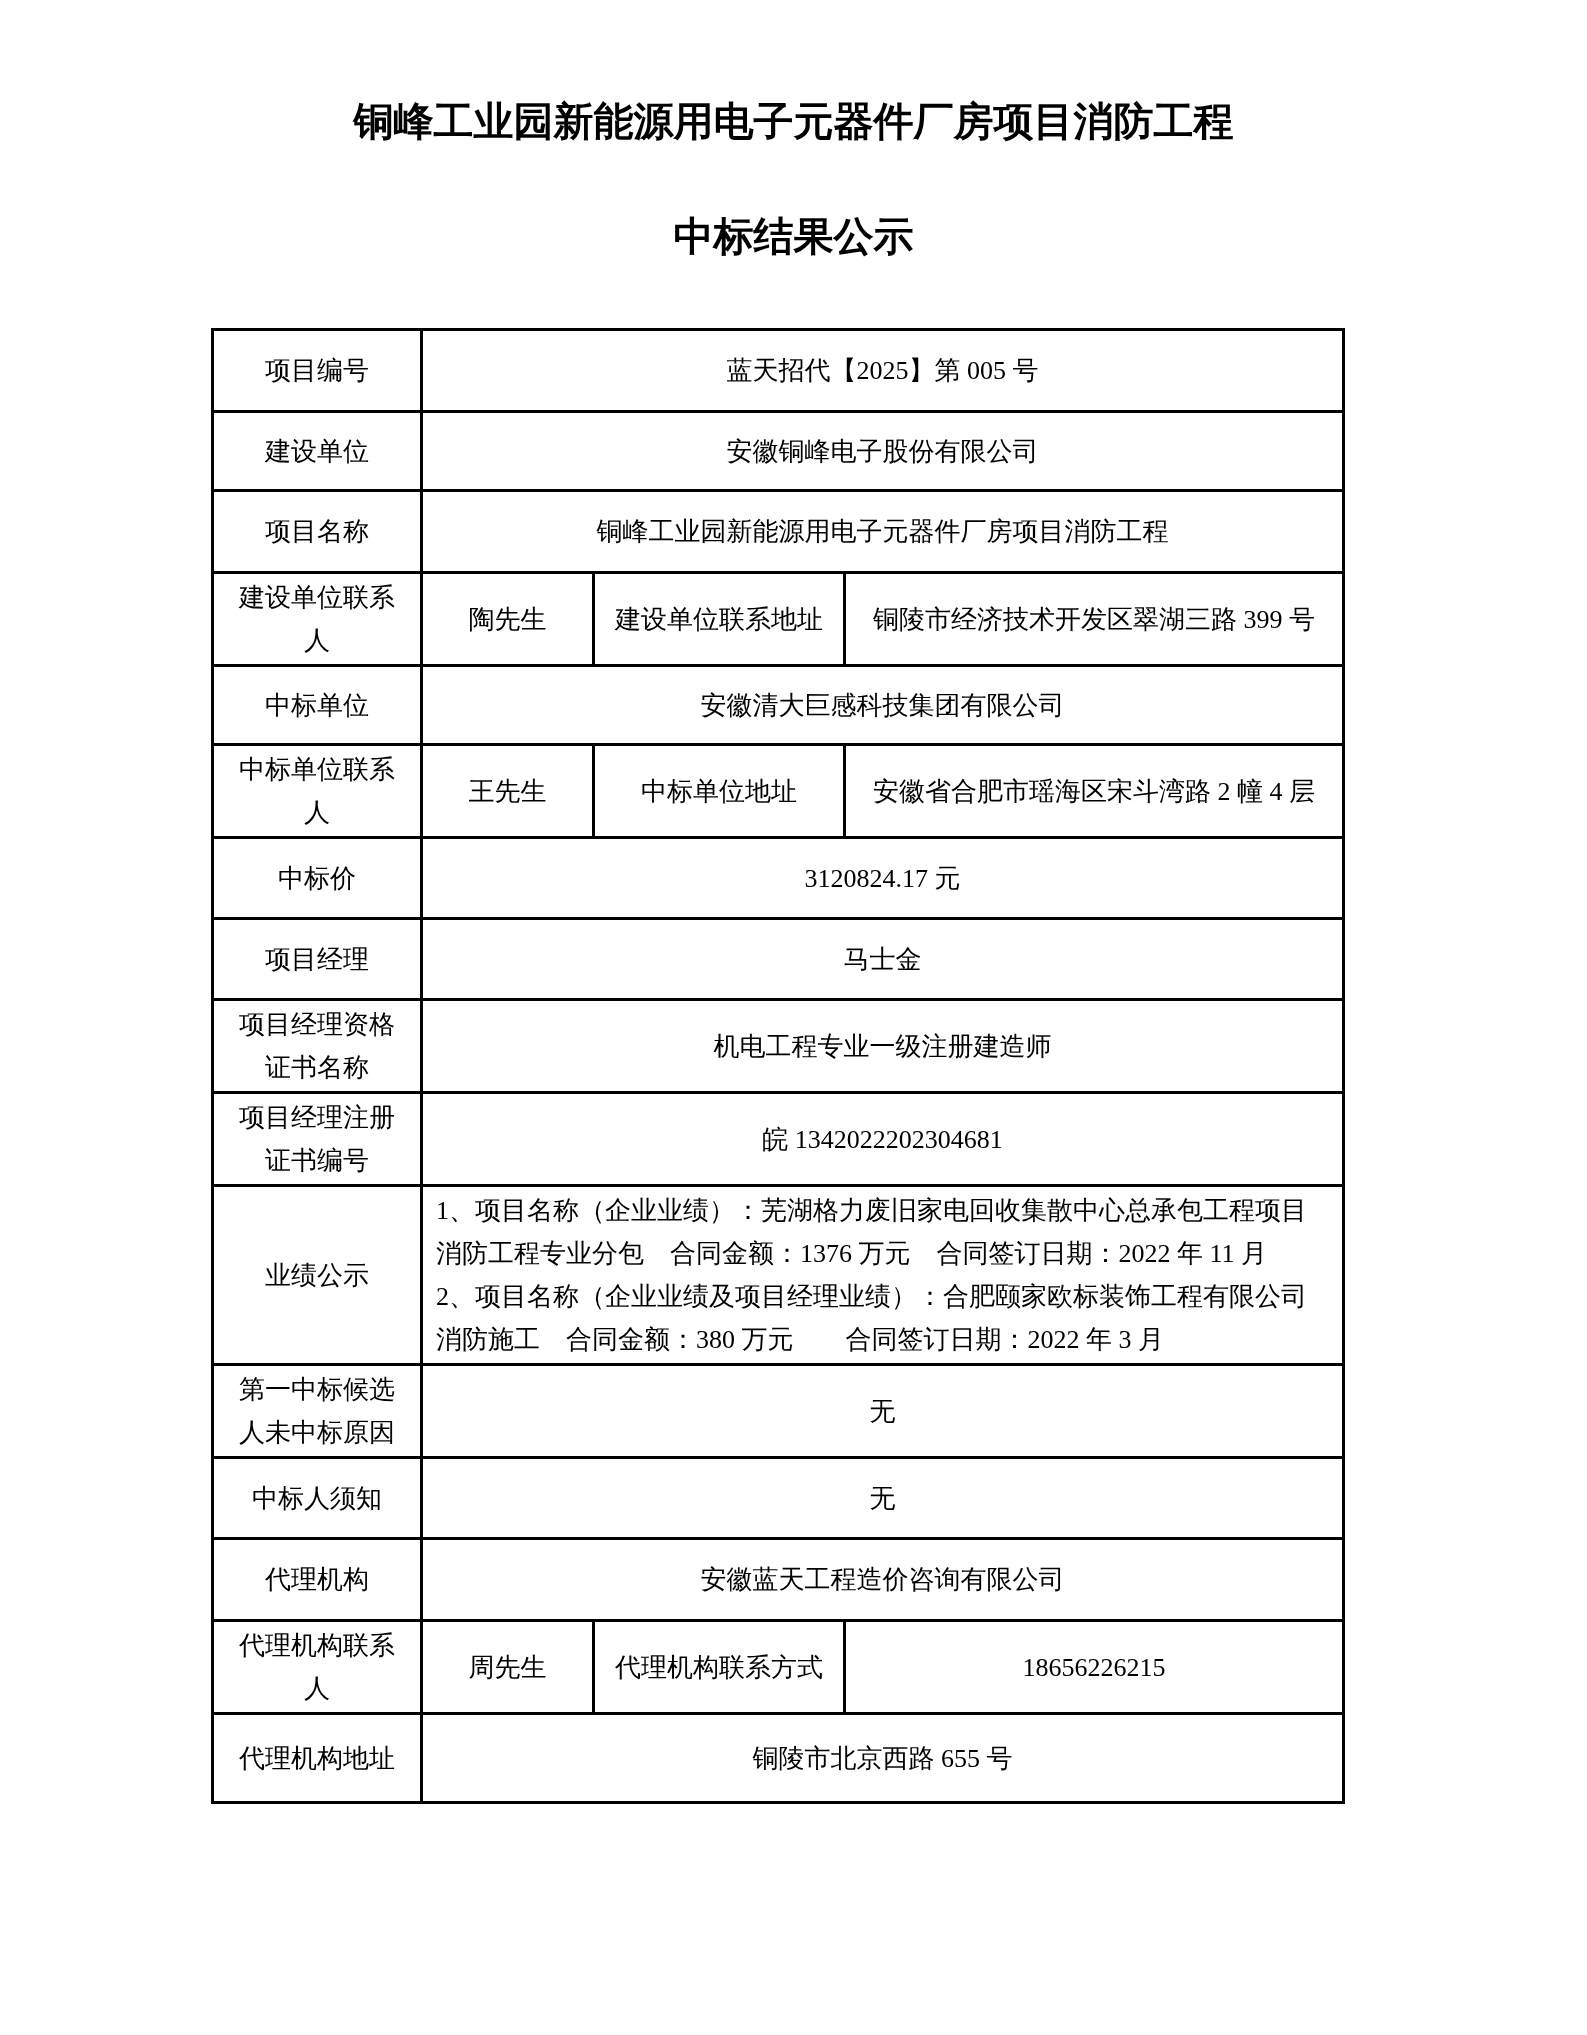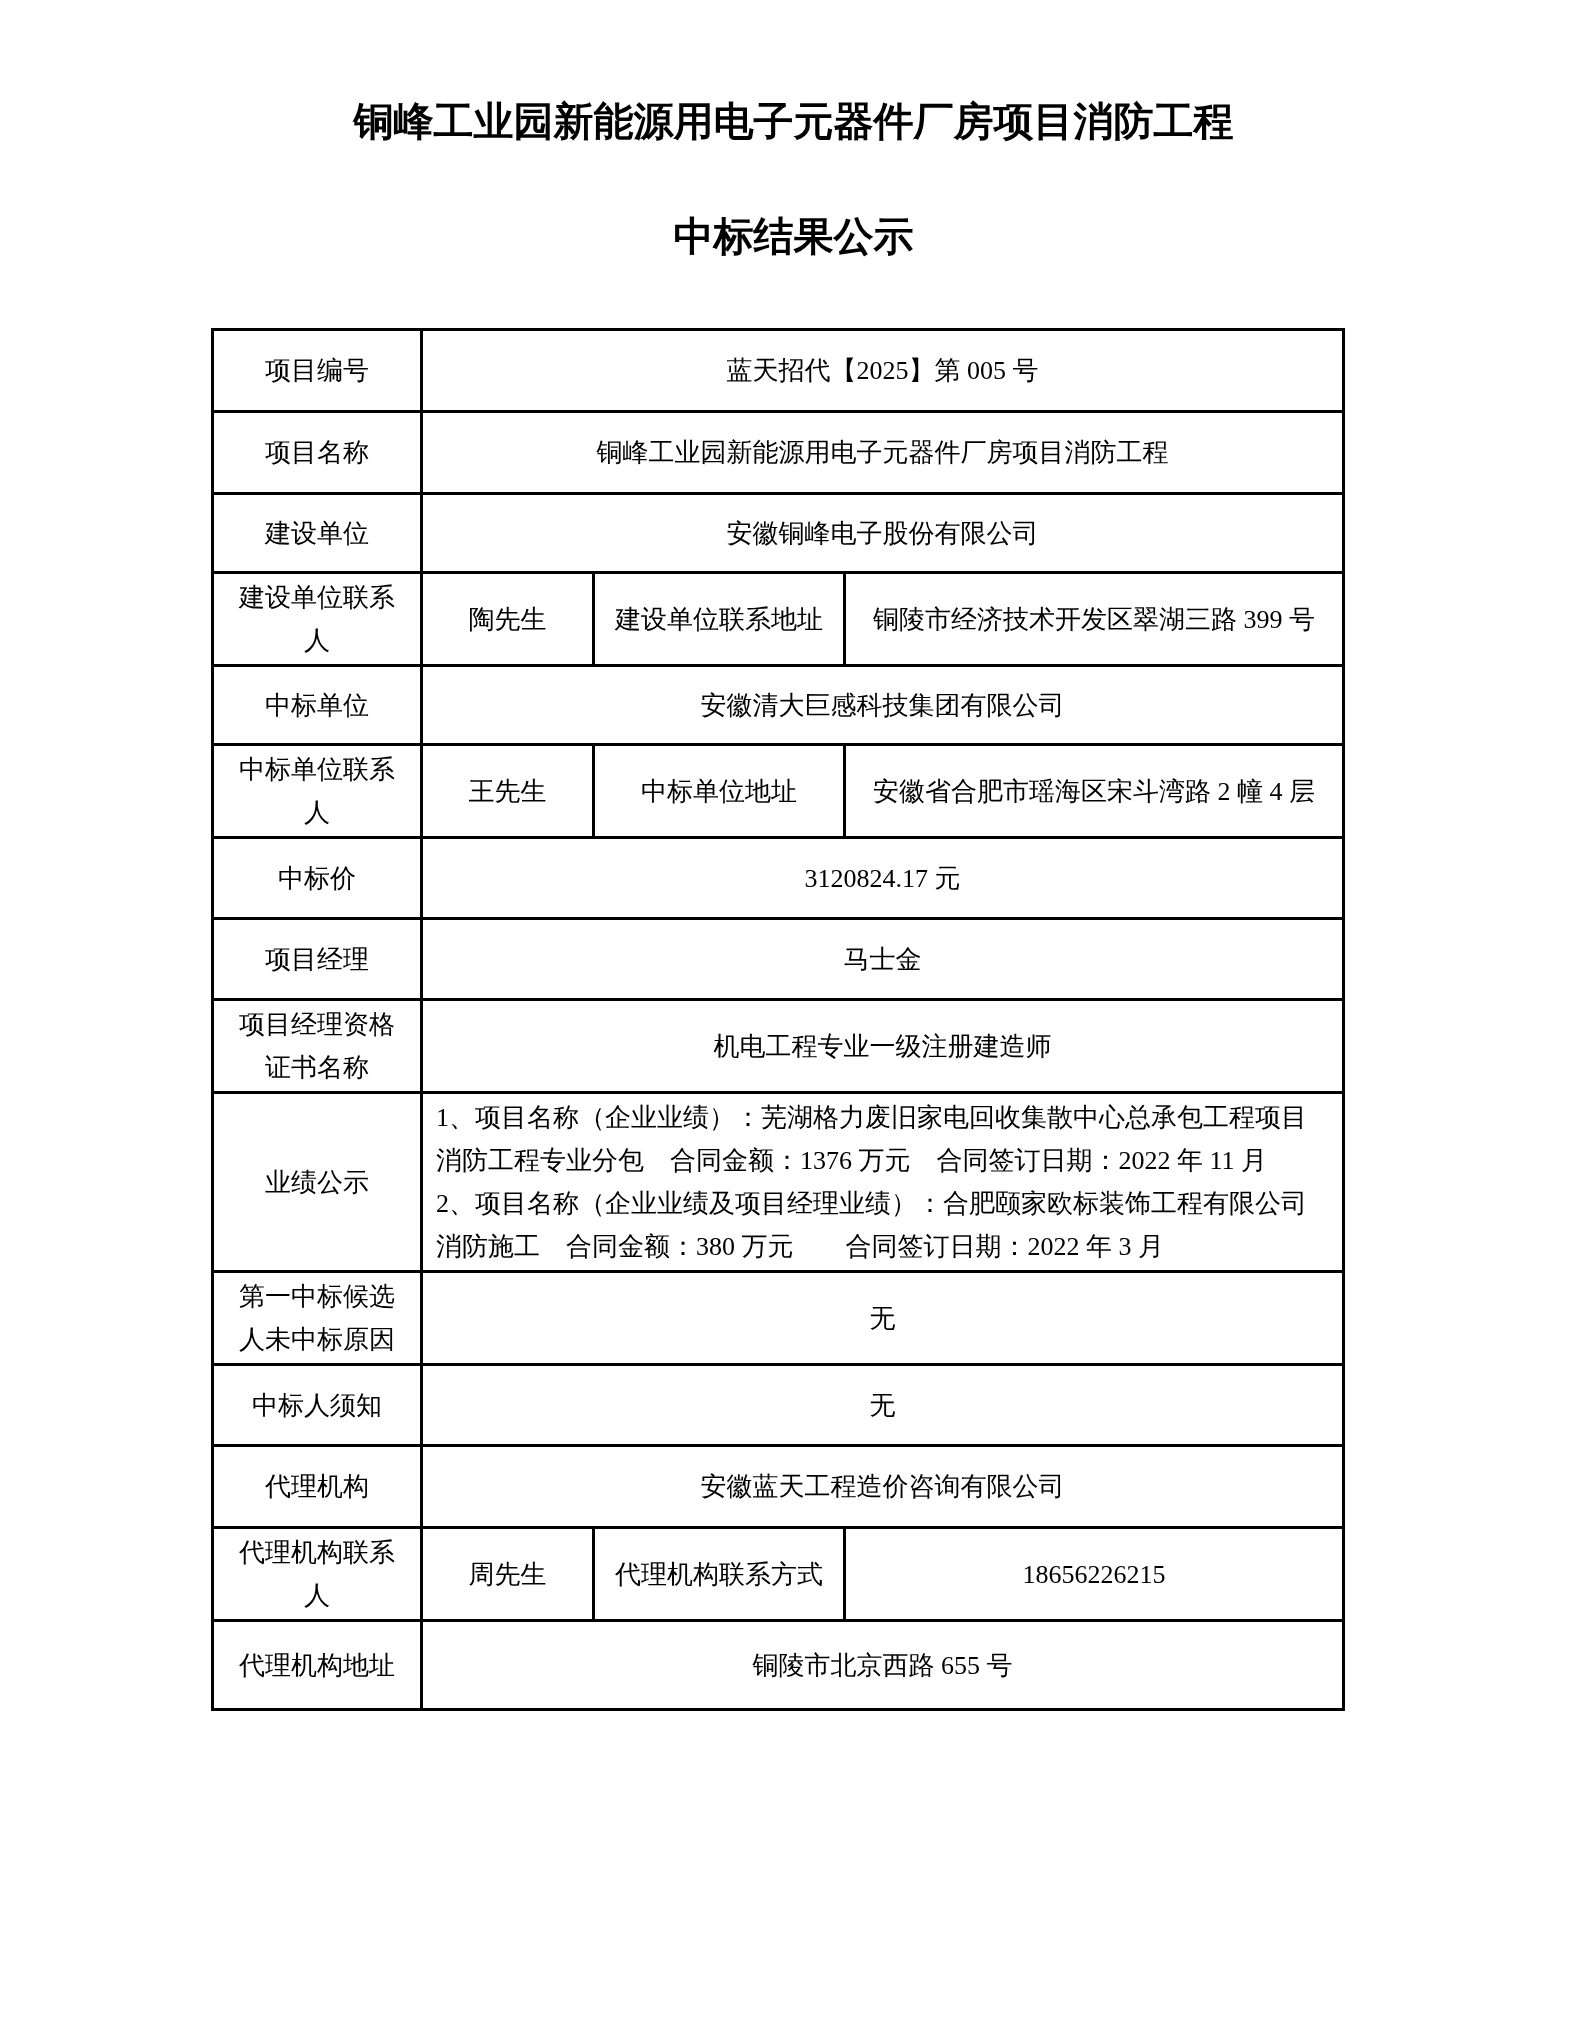--- a/index.html
+++ b/index.html
@@ -43,28 +43,28 @@
       <col class="col3">
       <col class="col4">
   </colgroup>
 
   <tbody>
       <tr style="height:82px;">
     <td class="lbl">项目编号</td>
     <td class="val" colspan="3">蓝天招代【2025】第 005 号</td>
   </tr>
 
+  <tr style="height:79px;">
+    <td class="lbl">建设单位</td>
+    <td class="val" colspan="3">安徽铜峰电子股份有限公司</td>
+  </tr>
+
   <tr style="height:82px;">
     <td class="lbl">项目名称</td>
     <td class="val" colspan="3">铜峰工业园新能源用电子元器件厂房项目消防工程</td>
-  </tr>
-
-  <tr style="height:79px;">
-    <td class="lbl">建设单位</td>
-    <td class="val" colspan="3">安徽铜峰电子股份有限公司</td>
   </tr>
 
   <tr style="height:81px;">
     <td class="lbl">建设单位联系人</td>
     <td class="val">陶先生</td>
     <td class="lbl">建设单位联系地址</td>
     <td class="val">铜陵市经济技术开发区翠湖三路 399 号</td>
   </tr>
 
   <tr style="height:79px;">
@@ -88,20 +88,24 @@
   <tr style="height:81px;">
     <td class="lbl">项目经理</td>
     <td class="val" colspan="3">马士金</td>
   </tr>
 
   <tr style="height:87px;">
     <td class="lbl">项目经理资格证书名称</td>
     <td class="val" colspan="3">机电工程专业一级注册建造师</td>
   </tr>
 
+  <tr style="height:87px;">
+    <td class="lbl">项目经理注册证书编号</td>
+    <td class="val" colspan="3">皖 1342022202304681</td>
+  </tr>
 
 
   <tr style="height:173px;">
     <td class="lbl">业绩公示</td>
     <td class="val-left" colspan="3">
       <div>1、项目名称（企业业绩）：芜湖格力废旧家电回收集散中心总承包工程项目消防工程专业分包　合同金额：1376 万元　合同签订日期：2022 年 11 月</div>
       <div>2、项目名称（企业业绩及项目经理业绩）：合肥颐家欧标装饰工程有限公司消防施工　合同金额：380 万元　　合同签订日期：2022 年 3 月</div>
     </td>
   </tr>
 

